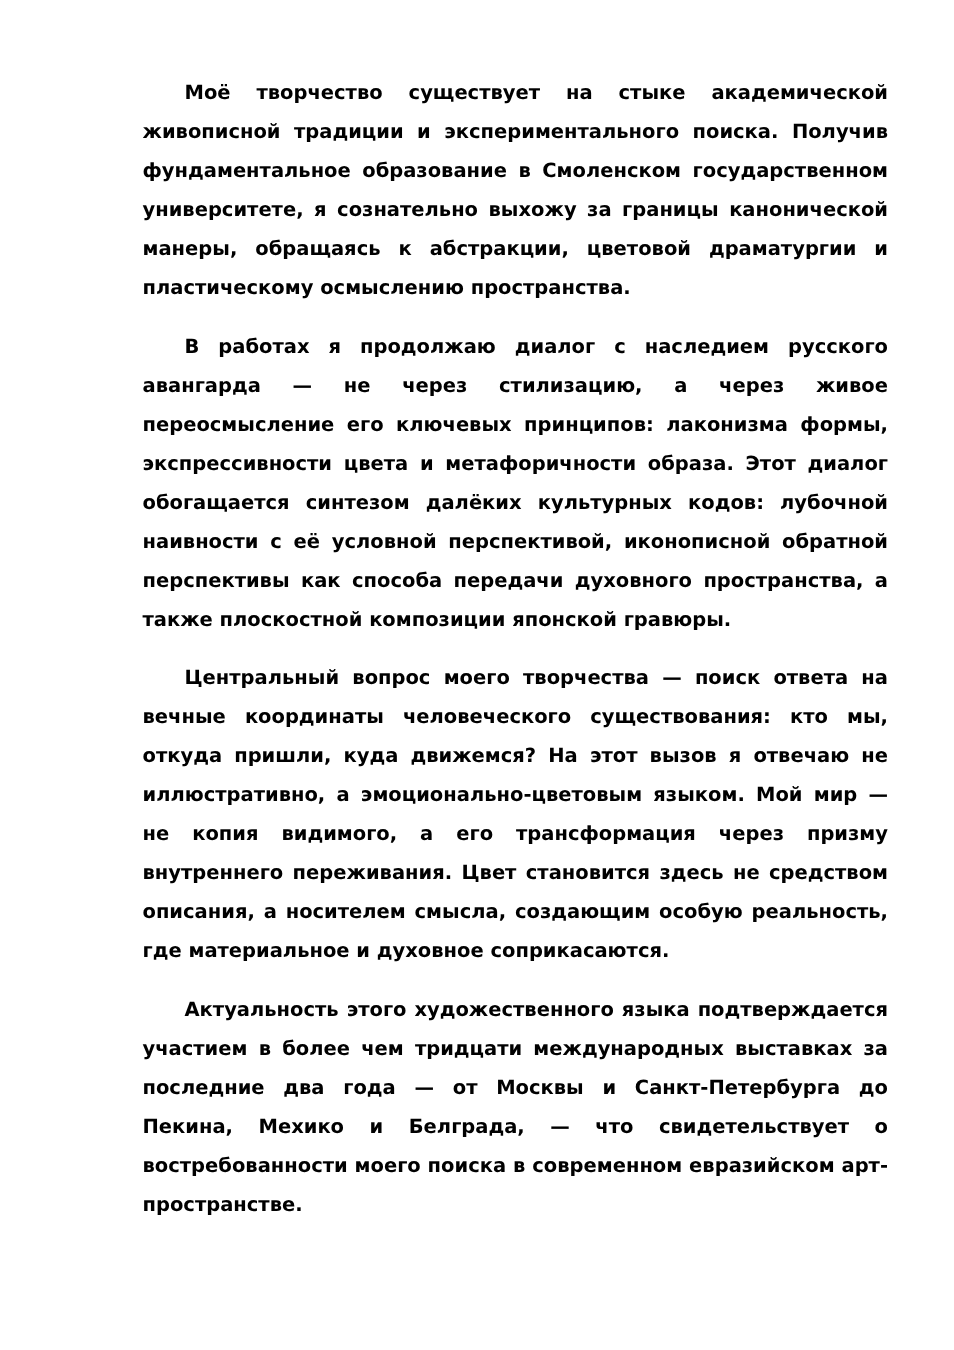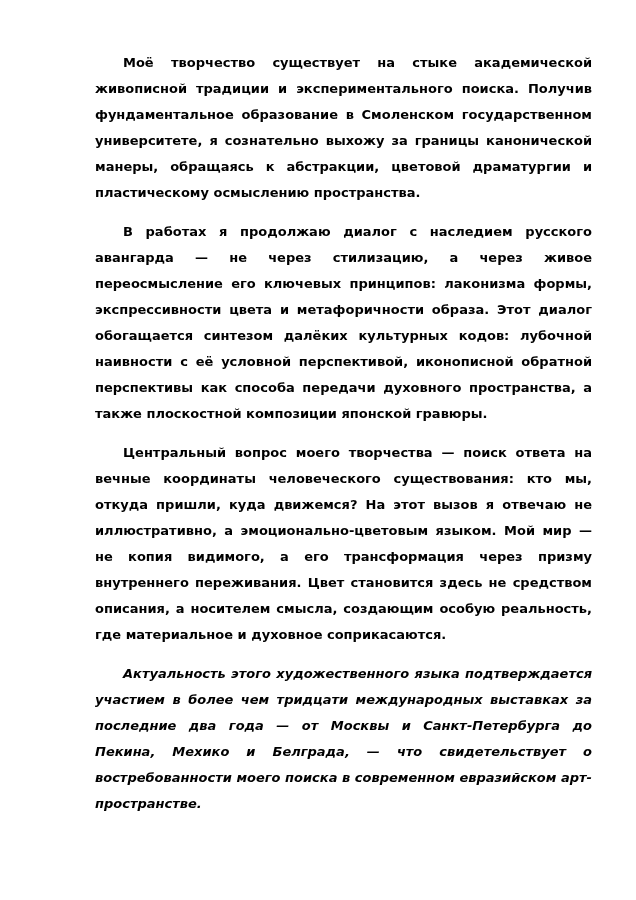--- a/index.html
+++ b/index.html
@@ -37,21 +37,20 @@
     font-size: 13px;
     font-weight: bold;
     line-height: 26px;
     color: #000000;
     letter-spacing: 0px;
     word-spacing: 0px;
     hyphens: none;
   }
   .para:last-child {
     margin-bottom: 0;
-    font-style: italic;
   }
 </style>
 </head>
 <body>
 
 <div class="page">
   <div class="text-block">
     <p class="para">Моё творчество существует на стыке академической живописной традиции и экспериментального поиска. Получив фундаментальное образование в Смоленском государственном университете, я сознательно выхожу за границы канонической манеры, обращаясь к абстракции, цветовой драматургии и пластическому осмыслению пространства.</p>
     <p class="para">В работах я продолжаю диалог с наследием русского авангарда — не через стилизацию, а через живое переосмысление его ключевых принципов: лаконизма формы, экспрессивности цвета и метафоричности образа. Этот диалог обогащается синтезом далёких культурных кодов: лубочной наивности с её условной перспективой, иконописной обратной перспективы как способа передачи духовного пространства, а также плоскостной композиции японской гравюры.</p>
     <p class="para">Центральный вопрос моего творчества — поиск ответа на вечные координаты человеческого существования: кто мы, откуда пришли, куда движемся? На этот вызов я отвечаю не иллюстративно, а эмоционально-цветовым языком. Мой мир — не копия видимого, а его трансформация через призму внутреннего переживания. Цвет становится здесь не средством описания, а носителем смысла, создающим особую реальность, где материальное и духовное соприкасаются.</p>

